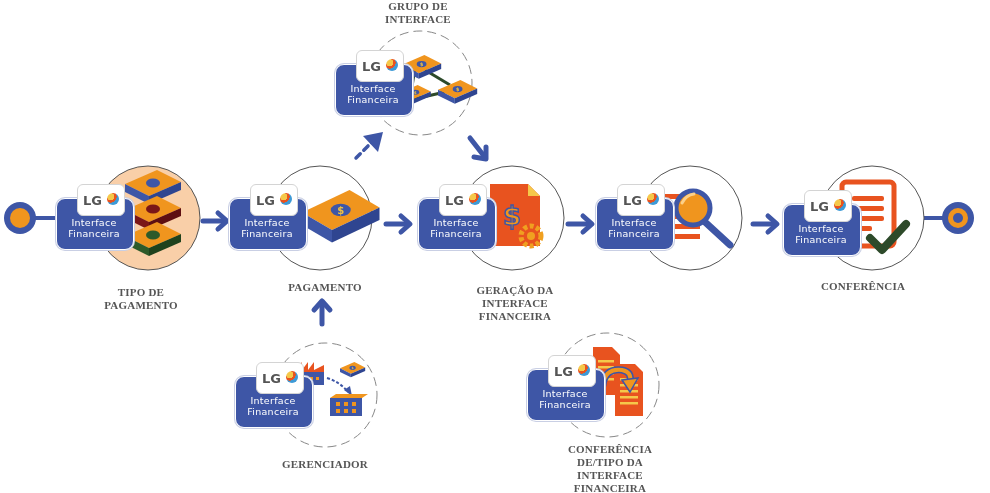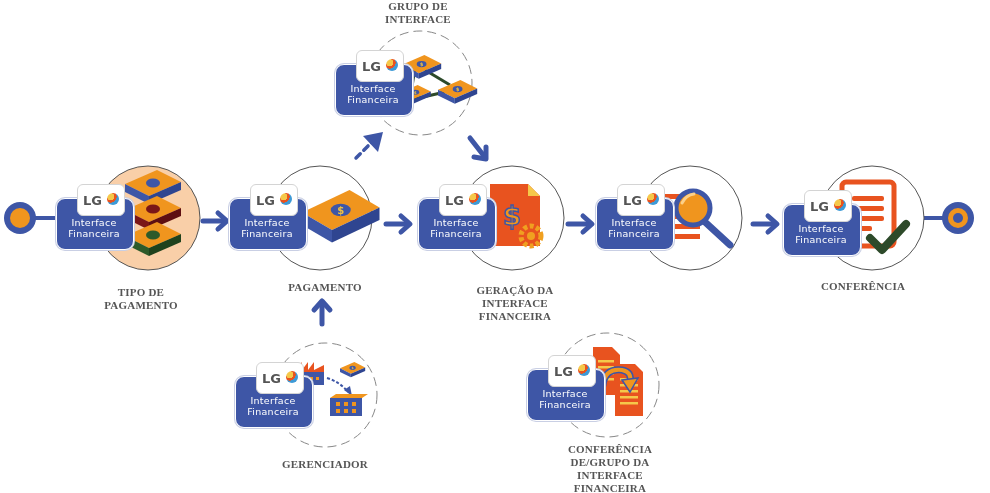--- a/index.html
+++ b/index.html
@@ -279,17 +279,17 @@
   <div>FINANCEIRA</div>
 </div>
 <div class="lbl" style="left:808px;top:280px;width:110px">
   <div>CONFERÊNCIA</div>
 </div>
 <div class="lbl" style="left:270px;top:458px;width:110px">
   <div>GERENCIADOR</div>
 </div>
 <div class="lbl" style="left:550px;top:443px;width:120px">
   <div>CONFERÊNCIA</div>
-  <div>DE/GRUPO DA</div>
+  <div>DE/TIPO DA</div>
   <div>INTERFACE</div>
   <div>FINANCEIRA</div>
 </div>
 </div>
 
 </body></html>

